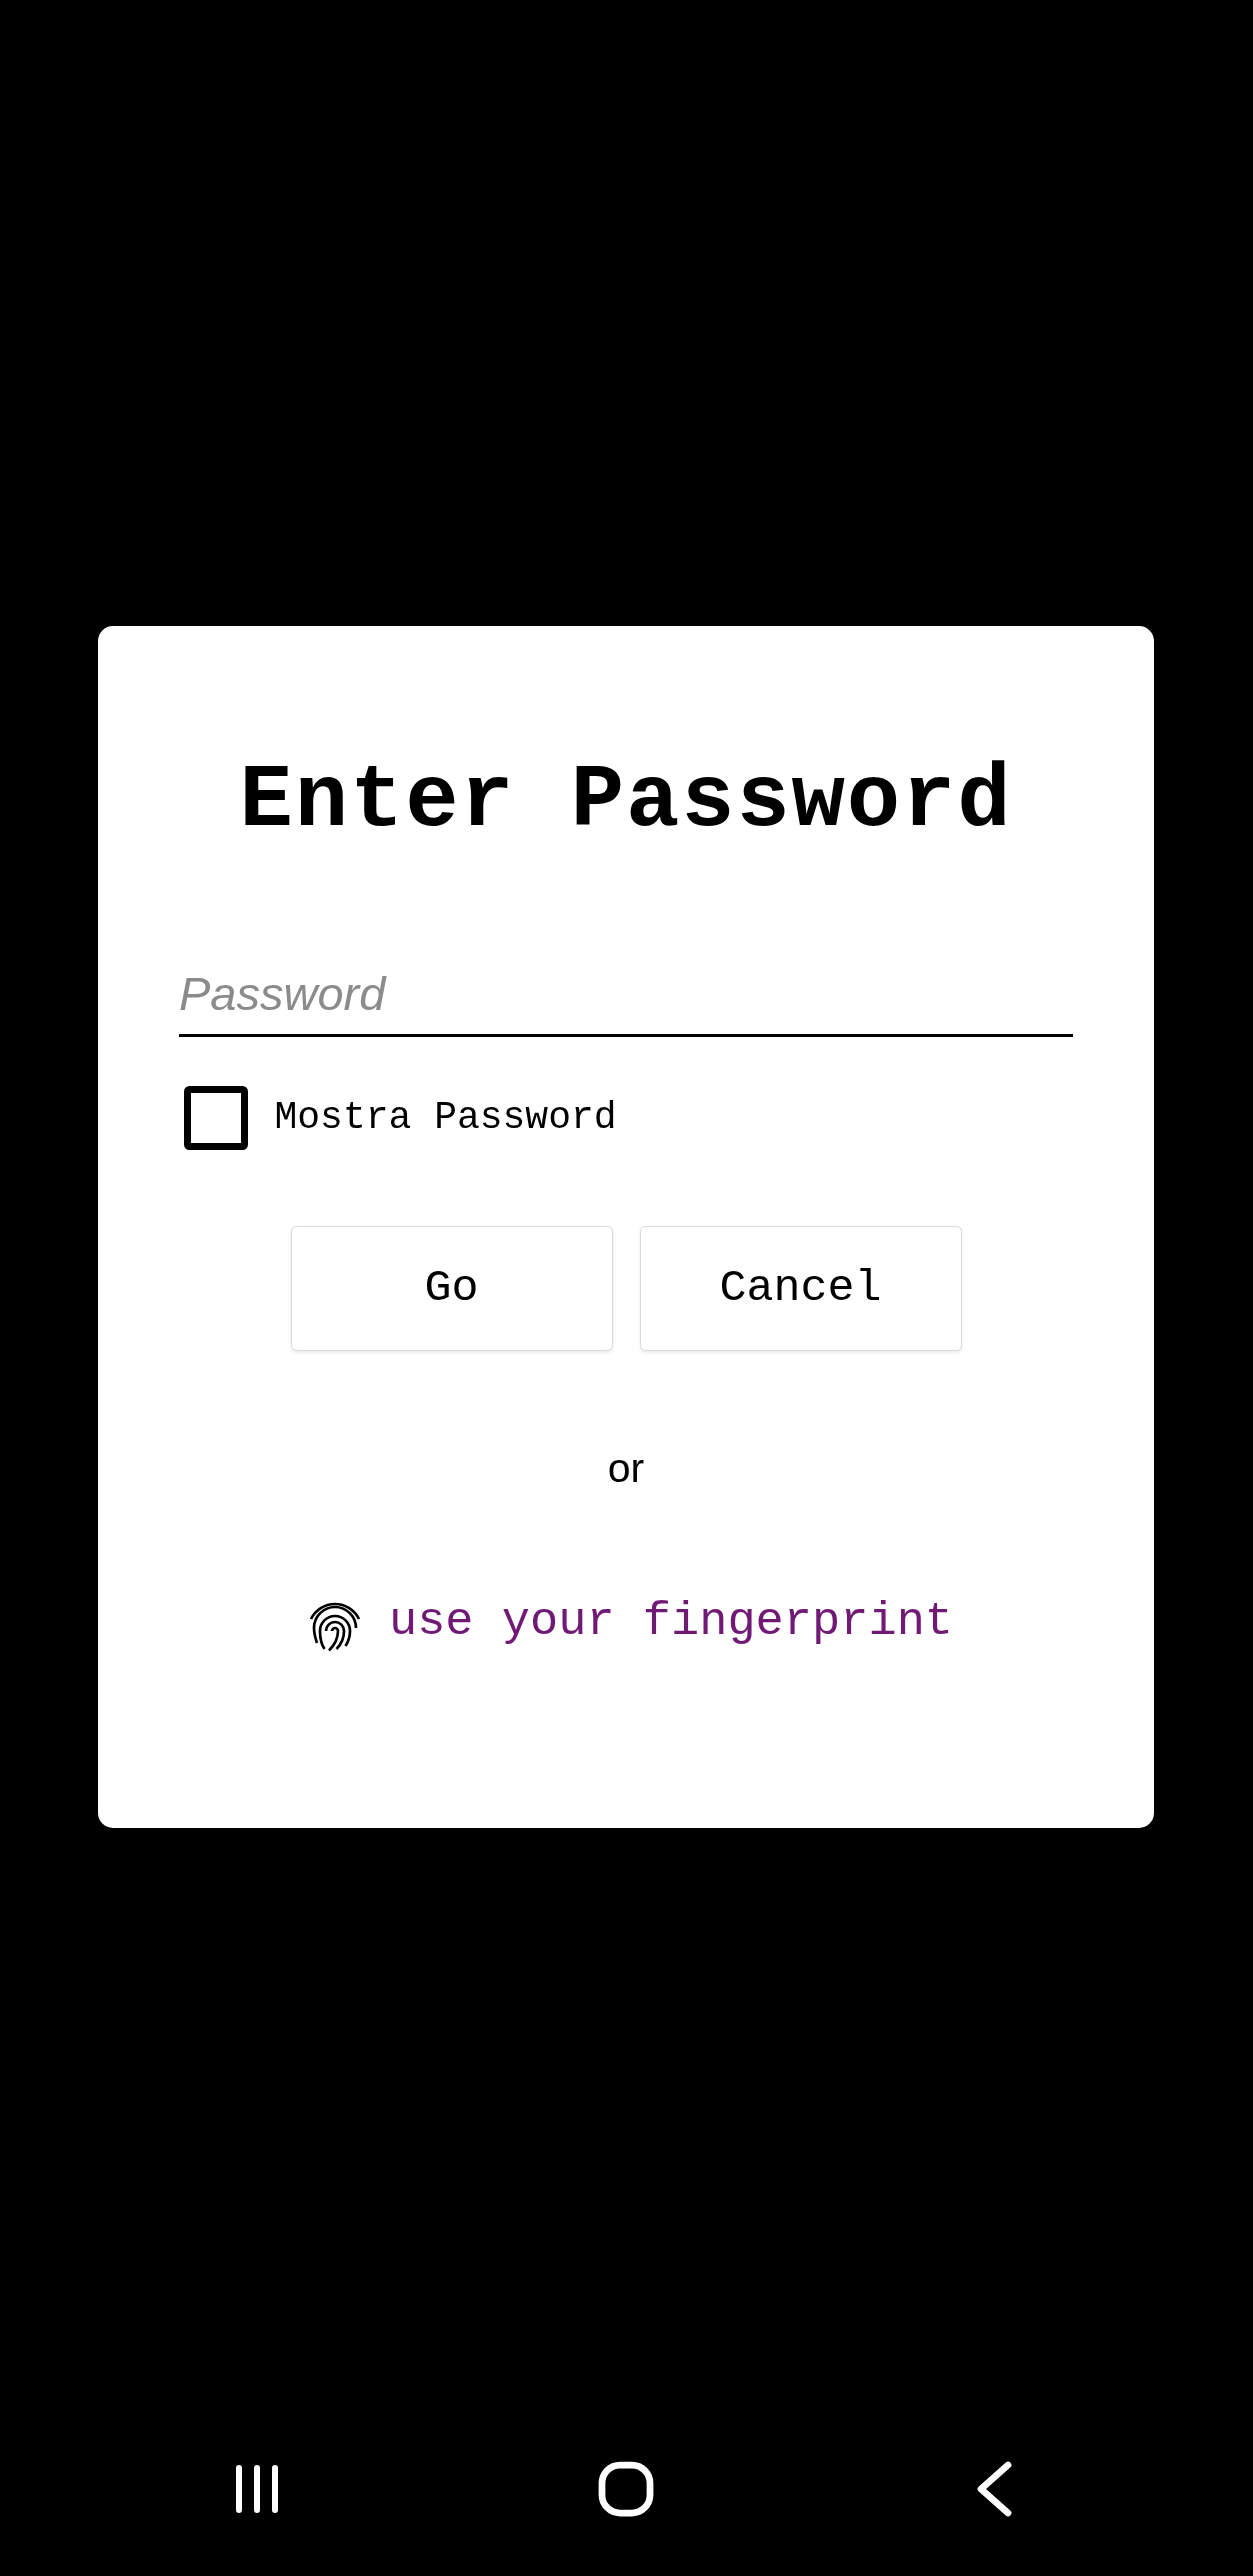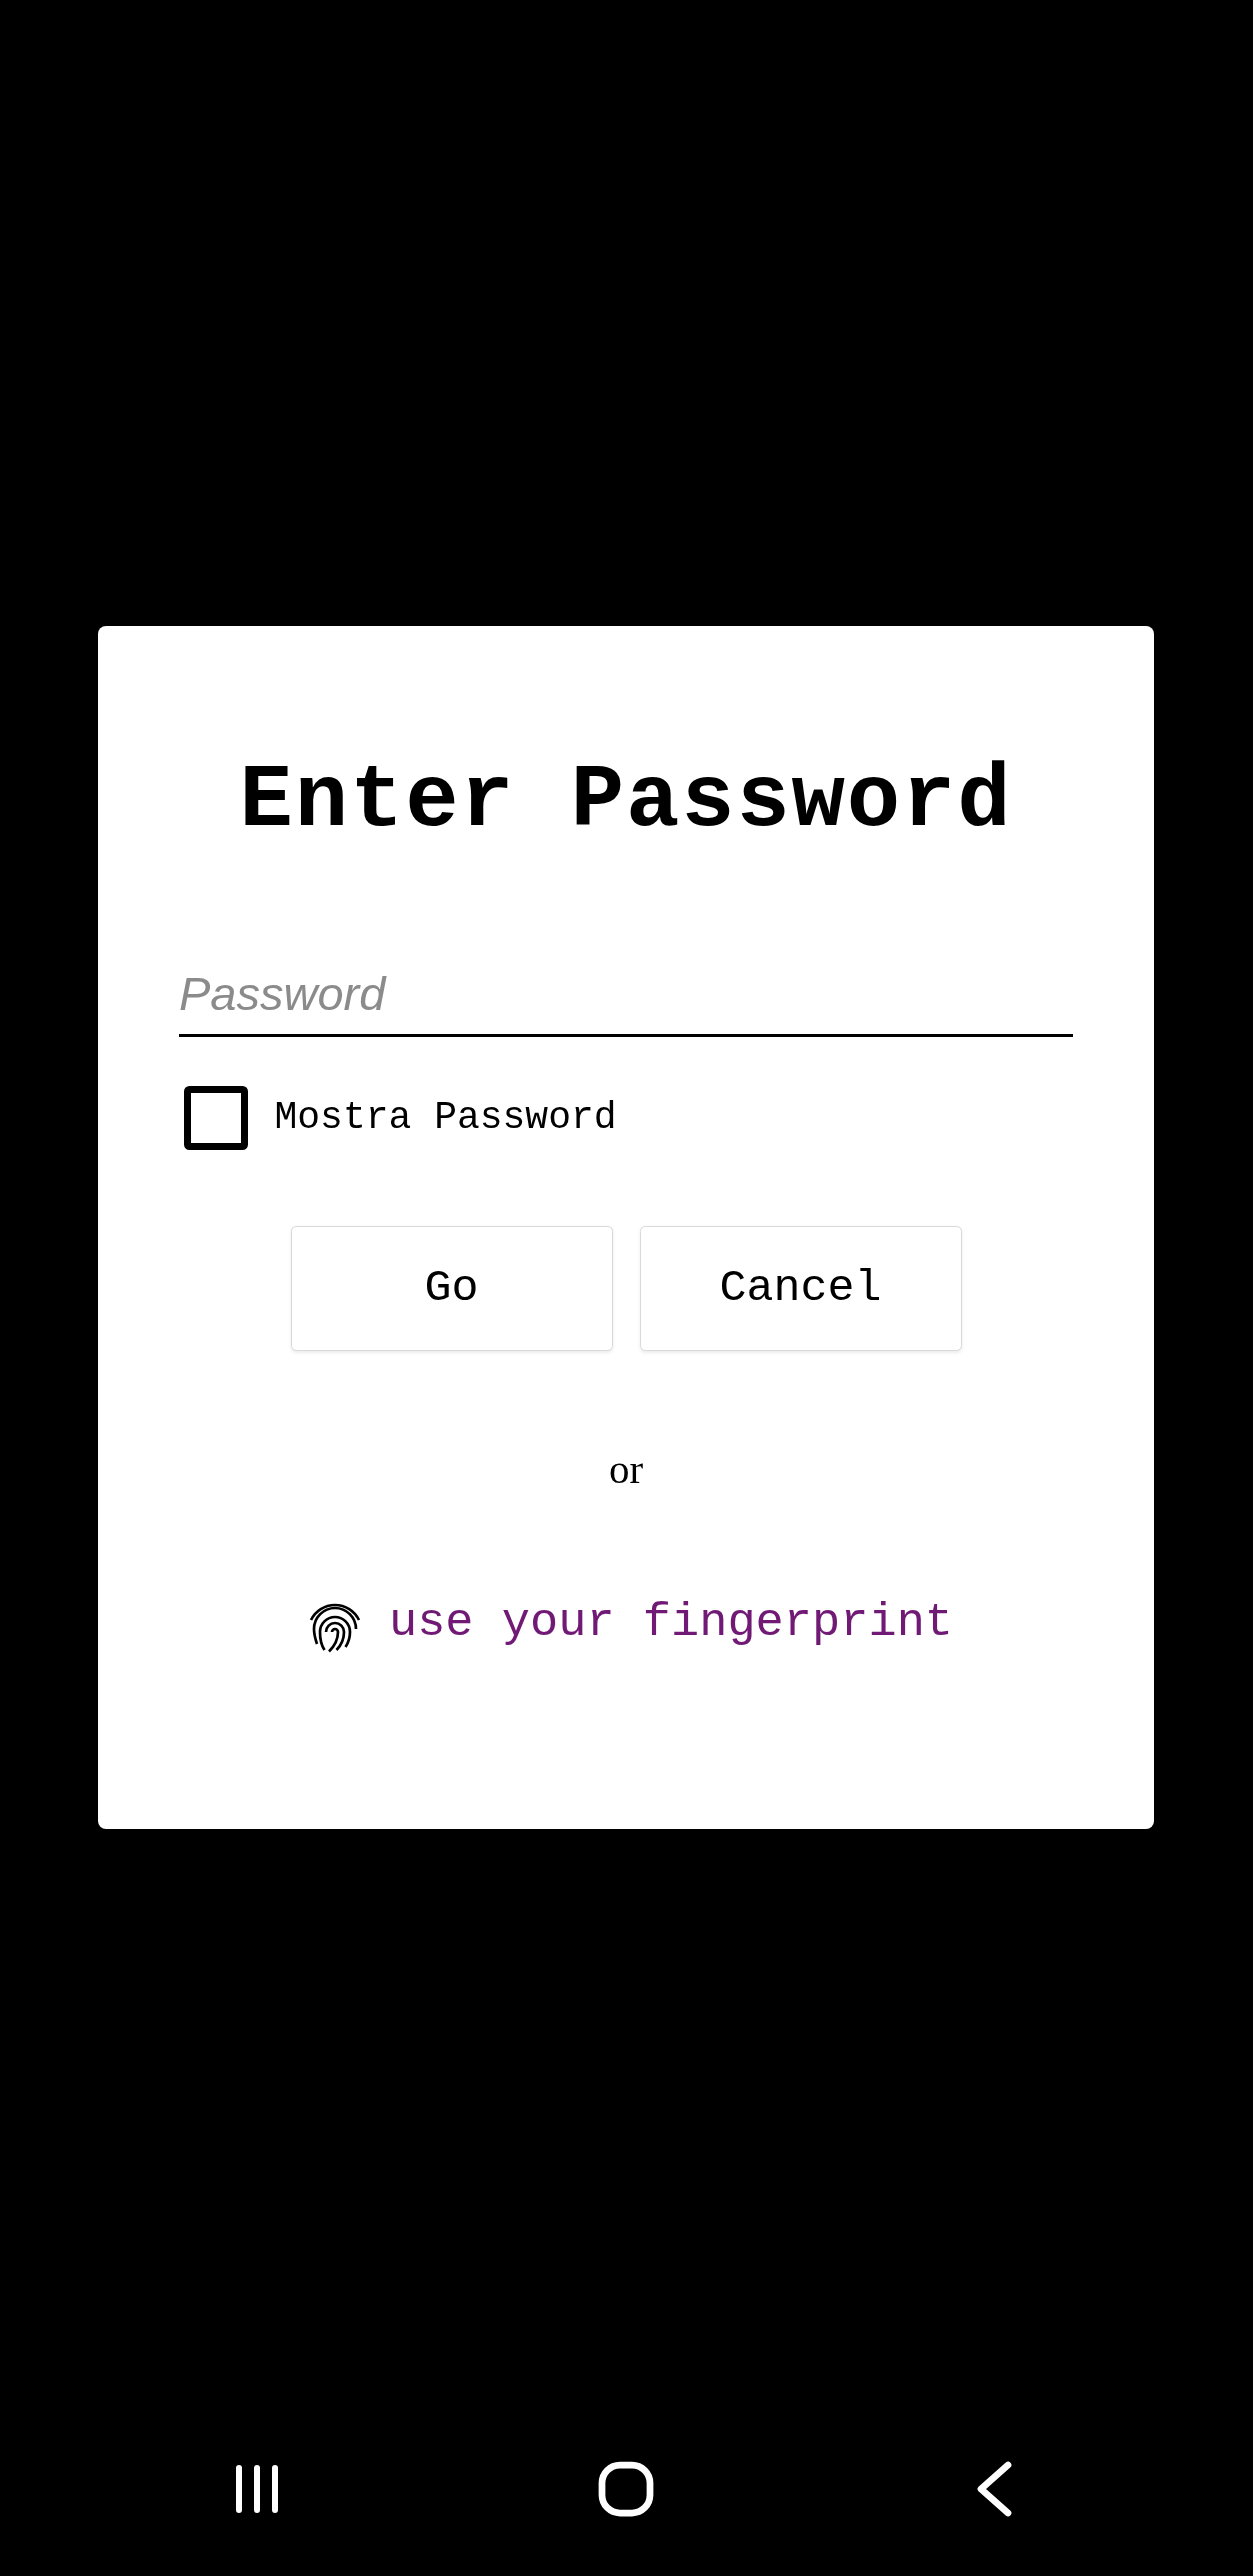--- a/index.html
+++ b/index.html
@@ -21,21 +21,21 @@
     display: flex;
     align-items: center;
     justify-content: center;
   }
   .dialog {
     position: absolute;
     top: 626px;
     left: 98px;
     width: 1056px;
     background: #fff;
-    border-radius: 8px;
+    border-radius: 15px;
     padding: 125px 81px 170px 81px;
   }
   .dialog-title {
     font-size: 89px;
     font-weight: 700;
     color: #000;
     text-align: center;
     letter-spacing: 1.8px;
     margin-bottom: 107px;
     font-family: 'Courier New', Courier, monospace;
@@ -91,21 +91,21 @@
     color: #000;
     border-radius: 5.4px;
     cursor: pointer;
     box-shadow: 0 1.8px 3.6px rgba(0,0,0,0.08);
   }
   .or-text {
     text-align: center;
     font-size: 41px;
     color: #000;
     margin-top: 94px;
-    font-family: Liberation Serif, serif;
+    font-family: Liberation Sans, sans-serif;
   }
   .fingerprint-row {
     display: flex;
     justify-content: center;
     align-items: center;
     gap: 18px;
     margin-top: 94px;
   }
   .fingerprint-label {
     font-size: 47px;

